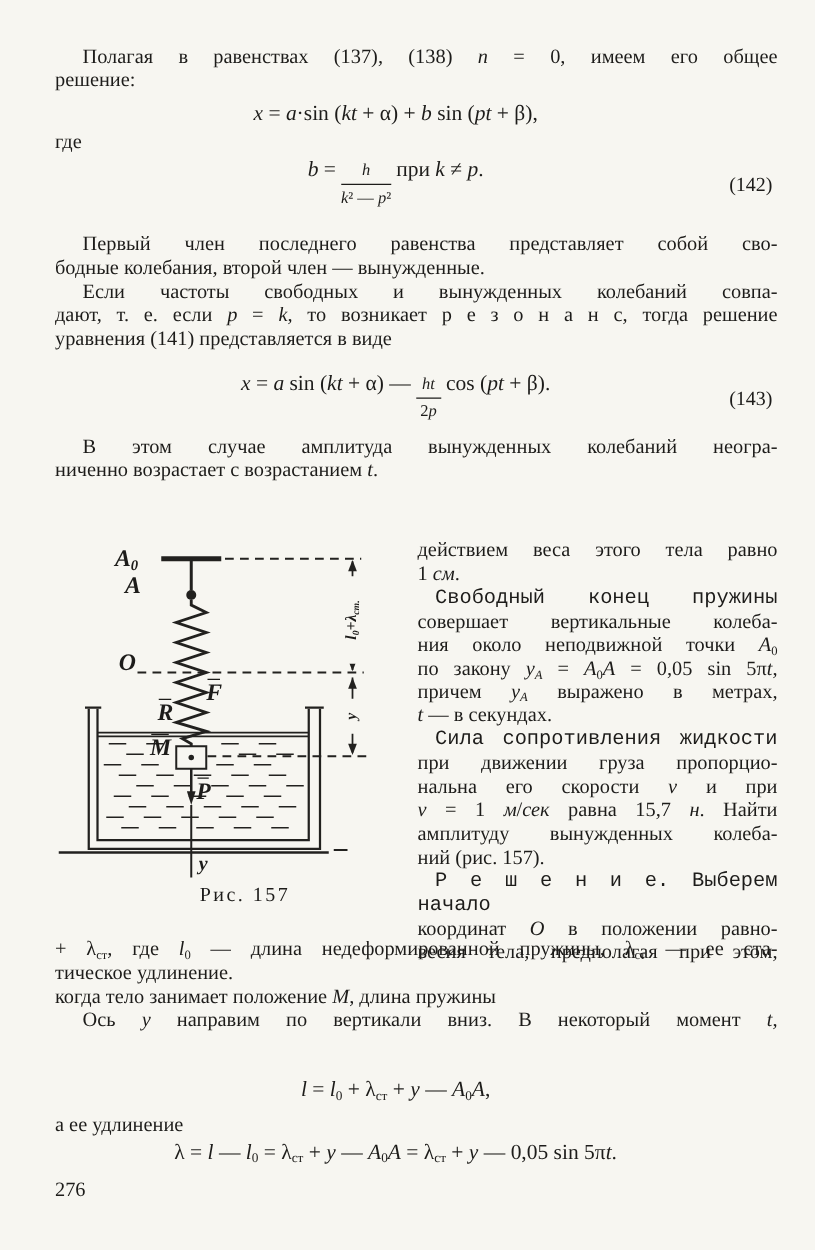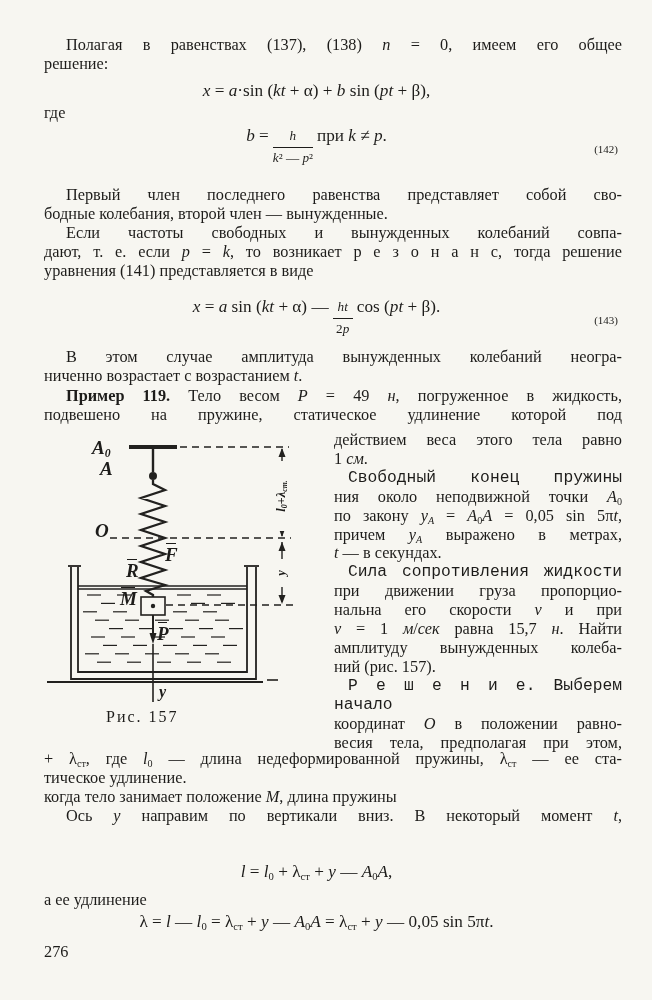--- a/index.html
+++ b/index.html
@@ -21,30 +21,30 @@
   sub{ font-size:0.62em; vertical-align:-0.28em; line-height:0; }
   .vec{ position:relative; }
   .vec::after{ content:""; position:absolute; left:1px; right:2px; top:-1px;
                border-top:1.4px solid currentColor; }
   .formula{ left:44px; width:545px; text-align:center; font-size:17.2px;
             display:flex; justify-content:center; align-items:flex-start; }
   .frac{ display:inline-block; vertical-align:middle; text-align:center;
          font-size:13.2px; margin:0 4px; }
   .frac .num{ display:block; border-bottom:1.2px solid var(--ink); padding:0 5px 1px; }
   .frac .den{ display:block; padding-top:1px; }
-  .eqtag{ right:34px; font-size:11px; }
+  .eqtag{ right:34px; font-size:16px; }
   
   .fig{ left:15px; top:438px; width:292px; height:302px; }
   .fig svg{ position:absolute; left:0; top:0; }
   .flbl{ position:absolute; font-size:19px; font-style:italic; font-weight:bold;
          line-height:14px; white-space:nowrap; }
   .dimlbl{ position:absolute; font-size:12.5px; font-style:italic; font-weight:bold;
            text-align:center; line-height:14px; background:var(--bg);
            transform:rotate(-90deg); white-space:nowrap; }
-  .caption{ position:absolute; font-size:16px; letter-spacing:2px; text-align:left; }
+  .caption{ position:absolute; font-size:16px; letter-spacing:2px; text-align:center; }
 </style>
 </head>
 <body>
 
 <div class="page">
 
   <div class="abs tb rc0" style="top:36px">
       <div class="ln j i">Полагая в равенствах (137), (138) <i>n</i> = 0, имеем его общее</div>
       <div class="ln">решение:</div>
     </div>
@@ -83,24 +83,20 @@
         <span class="num"><i>ht</i></span>
         <span class="den">2<i>p</i></span>
       </span>
       <span> cos (<i>pt</i> + β).</span>
   </div>
   <div class="abs eqtag" style="top:311px">(143)</div>
 
   <div class="abs tb" style="top:348px">
       <div class="ln j i">В этом случае амплитуда вынужденных колебаний неогра-</div>
       <div class="ln">ниченно возрастает с возрастанием <i>t</i>.</div>
-    </div>
-  <div class="abs tb" style="top:387px">
-      <div class="ln j i"><b>Пример 119.</b> Тело весом <i>P</i> = 49 <i>н</i>, погруженное в жидкость,</div>
-      <div class="ln j">подвешено на пружине, статическое удлинение которой под</div>
     </div>
 
   <div class="abs fig">
     <svg width="292" height="302" viewBox="0 0 292 302">
       <g stroke="#22211f" fill="none">
 
         <line x1="114" y1="9" x2="162" y2="9" stroke-width="4"></line>
         <line x1="138" y1="9" x2="138" y2="34" stroke-width="2.4"></line>
         <circle cx="138" cy="38" r="4" fill="#22211f" stroke="none"></circle>
 
@@ -198,20 +194,21 @@
     <div class="flbl" style="left:144px; top:247px; font-size:16px"><i>y</i></div>
     <div class="dimlbl" style="left:231px; top:51px; width:70px"><i>l</i><sub>0</sub>+λ<sub>ст.</sub></div>
     <div class="dimlbl" style="left:252px; top:128px; width:28px"><i>y</i></div>
     <div class="caption" style="left:91px; top:270px; width:180px">Рис. 157</div>
   </div>
 
   <div class="abs rc" style="left:334px; top:431px; width:288px">
       <div class="ln j">действием веса этого тела равно</div>
       <div class="ln">1 <i>см</i>.</div>
       <div class="ln j i">Свободный конец пружины</div>
+      <div class="ln j">совершает вертикальные колеба-</div>
       <div class="ln j">ния около неподвижной точки <i>A</i><sub>0</sub></div>
       <div class="ln j">по закону <i>y</i><sub><i>A</i></sub> = <i>A</i><sub>0</sub><i>A</i> = 0,05 sin 5π<i>t</i>,</div>
       <div class="ln j">причем <i>y</i><sub><i>A</i></sub> выражено в метрах,</div>
       <div class="ln"><i>t</i> — в секундах.</div>
       <div class="ln j i">Сила сопротивления жидкости</div>
       <div class="ln j">при движении груза пропорцио-</div>
       <div class="ln j">нальна его скорости <i>v</i> и при</div>
       <div class="ln j"><i>v</i> = 1 <i>м</i>/<i>сек</i> равна 15,7 <i>н</i>. Найти</div>
       <div class="ln j">амплитуду вынужденных колеба-</div>
       <div class="ln">ний (рис. 157).</div>

